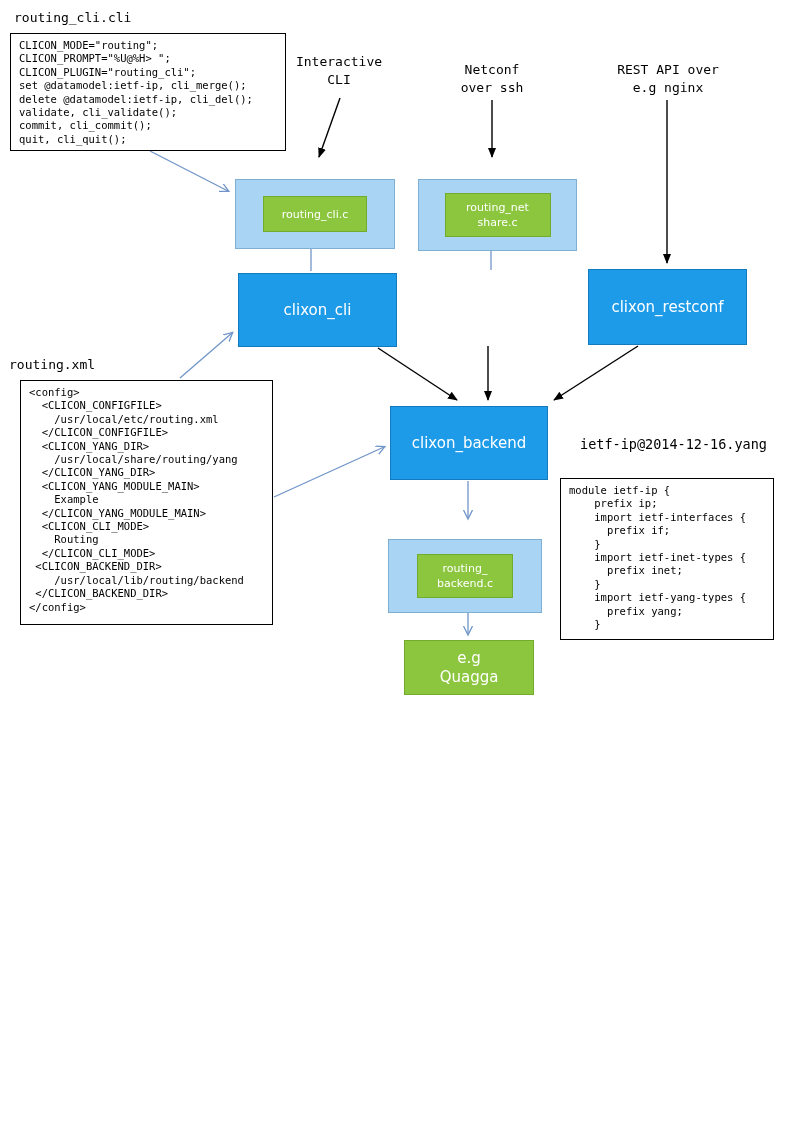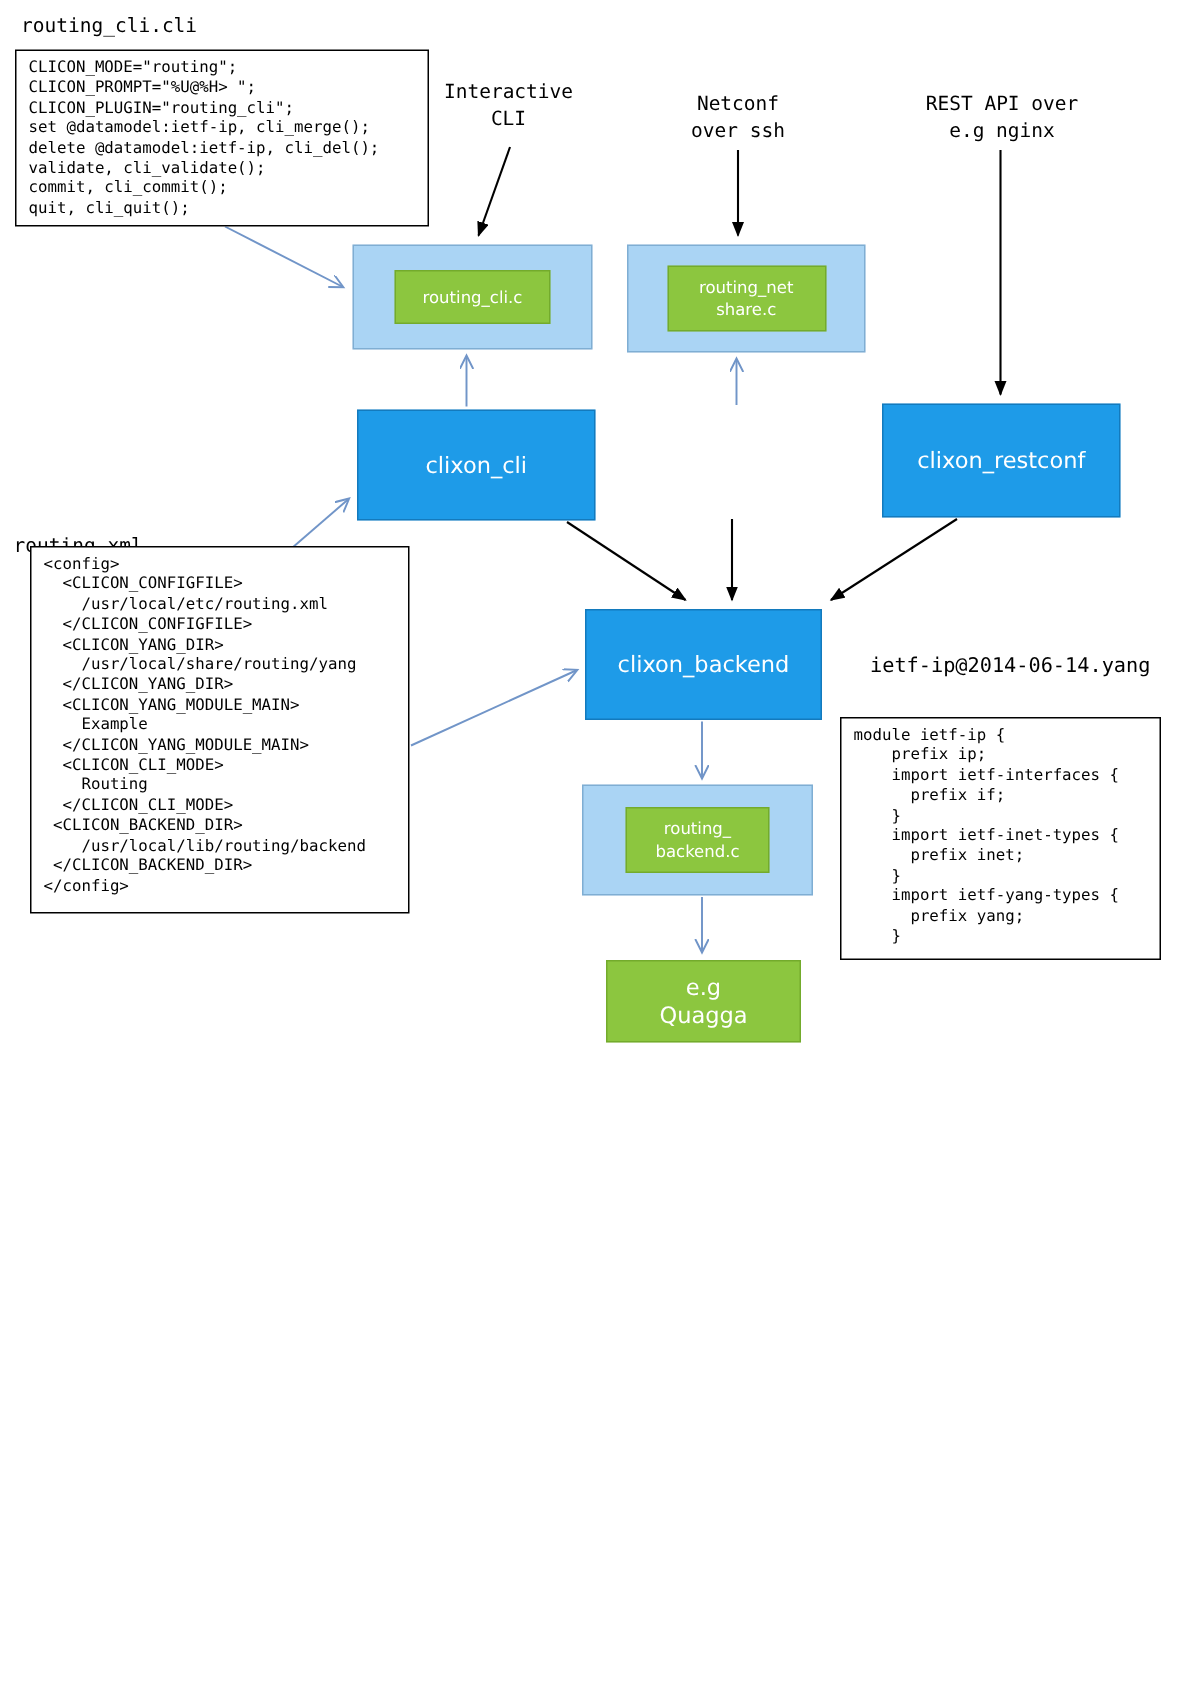--- a/index.html
+++ b/index.html
@@ -32,20 +32,21 @@
     display:flex; align-items:center; justify-content:center;
   }
   .node.solid {
     background:var(--node-blue,#1e9be8);
     border:1px solid rgba(0,60,110,0.35);
     align-items:center;
   }
   .node.light {
     background:var(--node-light-blue,#aad4f4);
     border:1px solid rgba(0,60,110,0.25);
+    margin-top:16px;
   }
   .green-inner {
     background:var(--node-green,#8cc63f);
     border:1px solid rgba(60,110,0,0.3);
     display:flex; align-items:center; justify-content:center;
   }
   .node.green {
     background:var(--node-green,#8cc63f);
     border:1px solid rgba(60,110,0,0.3);
   }
@@ -126,39 +127,39 @@
     <span class="node-label-md">clixon_cli</span>
   </div>
   <div class="node solid" style="left:588px;top:269px;width:159px;height:76px">
     <span class="node-label-md">clixon_restconf</span>
   </div>
   <div class="node solid" style="left:390px;top:406px;width:158px;height:74px">
     <span class="node-label-md">clixon_backend</span>
   </div>
 
   <div class="file-label" style="left:9px;top:357px">routing.xml</div>
-  <pre class="code-box" style="left:20px;top:364px;width:253px;height:245px">&lt;config&gt;
+  <pre class="code-box" style="left:20px;top:380px;width:253px;height:245px">&lt;config&gt;
   &lt;CLICON_CONFIGFILE&gt;
     /usr/local/etc/routing.xml
   &lt;/CLICON_CONFIGFILE&gt;
   &lt;CLICON_YANG_DIR&gt;
     /usr/local/share/routing/yang
   &lt;/CLICON_YANG_DIR&gt;
   &lt;CLICON_YANG_MODULE_MAIN&gt;
     Example
   &lt;/CLICON_YANG_MODULE_MAIN&gt;
   &lt;CLICON_CLI_MODE&gt;
     Routing
   &lt;/CLICON_CLI_MODE&gt;
  &lt;CLICON_BACKEND_DIR&gt;
     /usr/local/lib/routing/backend
  &lt;/CLICON_BACKEND_DIR&gt;
 &lt;/config&gt;</pre>
 
-  <div class="file-label" style="left:580px;top:436px;font-size:13.5px">ietf-ip@2014-06-14.yang</div>
+  <div class="file-label" style="left:580px;top:436px;font-size:13.5px">ietf-ip@2014-12-16.yang</div>
   <pre class="code-box" style="left:560px;top:478px;width:214px;height:162px">module ietf-ip {
     prefix ip;
     import ietf-interfaces {
       prefix if;
     }
     import ietf-inet-types {
       prefix inet;
     }
     import ietf-yang-types {
       prefix yang;

